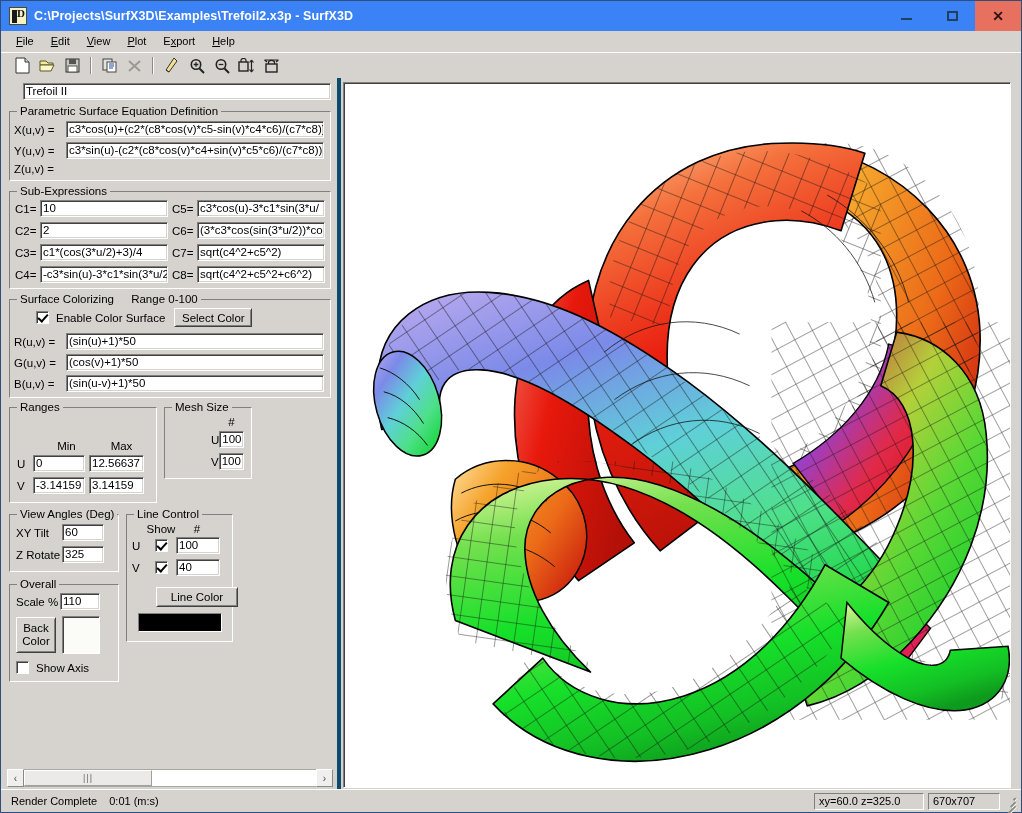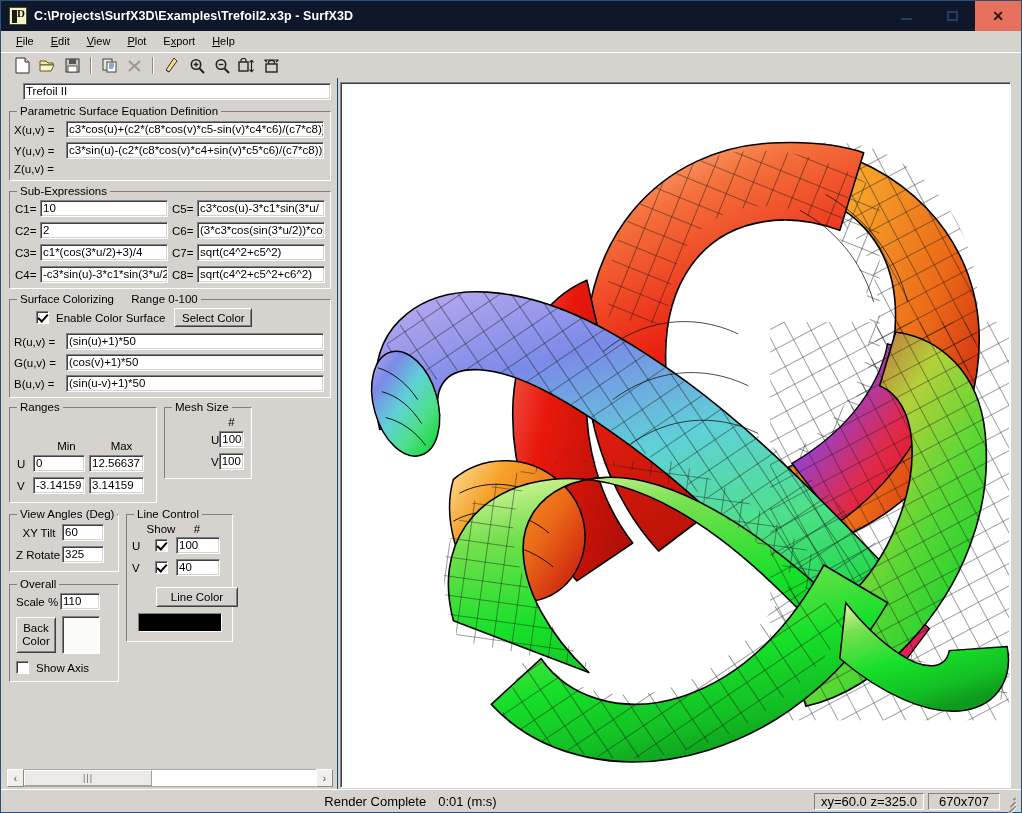--- a/index.html
+++ b/index.html
@@ -22,21 +22,21 @@
     height: 813px;
     background: #d6d3ce;
     border: 1px solid #2c4f7c;
     box-sizing: border-box;
     display: flex;
     flex-direction: column;
   }
   
   .titlebar {
     height: 30px;
-    background: #0f172a;
+    background: #3b82f6;
     display: flex;
     align-items: center;
     flex: 0 0 auto;
     position: relative;
   }
   .app-icon {
     width: 18px; height: 18px;
     margin-left: 8px; margin-right: 7px;
     background: #f5f2c8;
     border: 1px solid #4a4a2a;
@@ -140,21 +140,21 @@
     flex: 1 1 auto;
     display: flex;
     position: relative;
     overflow: hidden;
   }
   .left-panel {
     width: 336px;
     flex: 0 0 336px;
     background: #d6d3ce;
     position: relative;
-    border-right: 1px solid #0c4a6e;
+    border-right: 4px solid #0c4a6e;
     display: flex;
     flex-direction: column;
   }
   .left-scroll {
     flex: 1 1 auto;
     position: relative;
     overflow: hidden;
     padding: 5px 6px 0 8px;
     box-sizing: border-box;
   }
@@ -299,23 +299,22 @@
     padding: 0 2px;
   }
   .st-cell {
     border: 1px solid;
     border-color: #808080 #ffffff #ffffff #808080;
     height: 17px;
     box-sizing: border-box;
     display: flex;
     align-items: center;
     padding: 0 4px;
-    font-size: 13px;
+    font-size: 11px;
     white-space: nowrap;
-    justify-content: center;
   }
   .st-main { flex: 1 1 auto; border: none; padding-left: 8px; }
   .grip {
     width: 14px; height: 14px;
     margin-left: 3px; margin-right: 2px;
     position: relative;
     flex: 0 0 auto;
   }
   .grip i {
     position: absolute;
@@ -557,21 +556,21 @@
             </div>
           </div>
         </div>
 
         <div class="row" style="align-items:flex-start; gap:7px; margin-top:2px;">
           <div style="width:110px;">
             <div class="group">
               <div class="gl">View Angles (Deg)</div>
               <div class="gbody" style="padding:9px 7px 8px 6px;">
                 <div class="row" style="margin-bottom:5px;">
-                  <div class="lbl" style="width:46px;text-align:center;">XY Tilt</div>
+                  <div class="lbl" style="width:46px;">XY Tilt</div>
                   <div class="tfield" style="width:42px;">60</div>
                 </div>
                 <div class="row">
                   <div class="lbl" style="width:46px;">Z Rotate</div>
                   <div class="tfield" style="width:42px;">325</div>
                 </div>
               </div>
             </div>
 
             <div class="group" style="margin-top:12px;">

